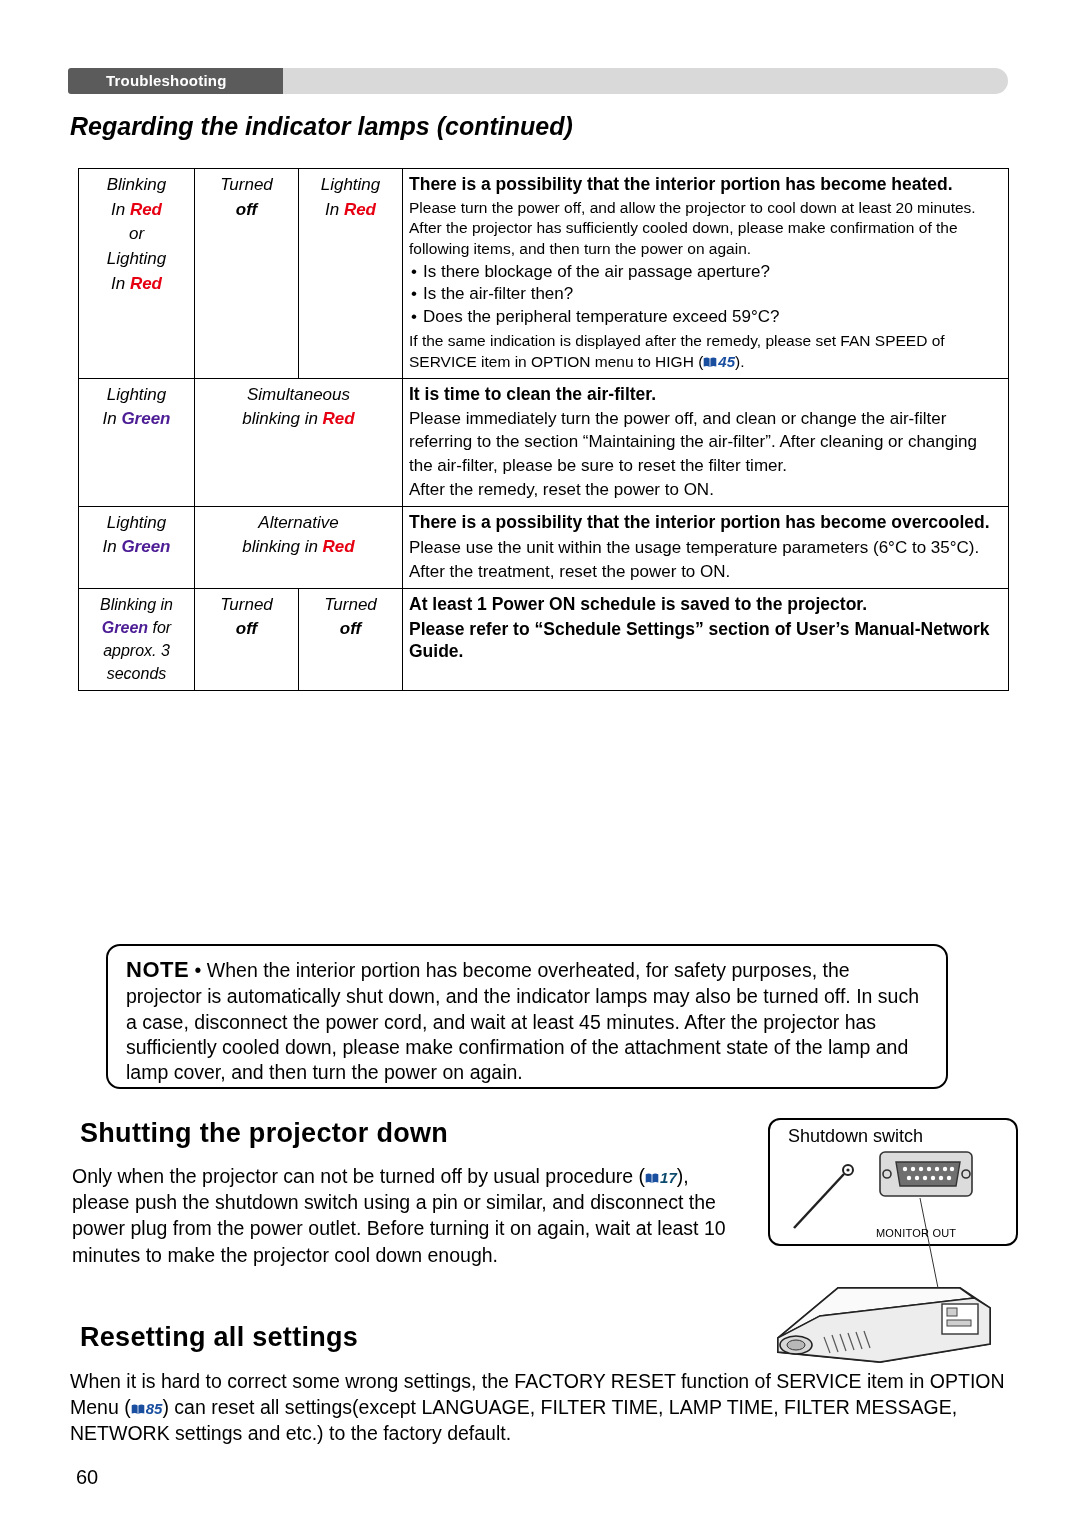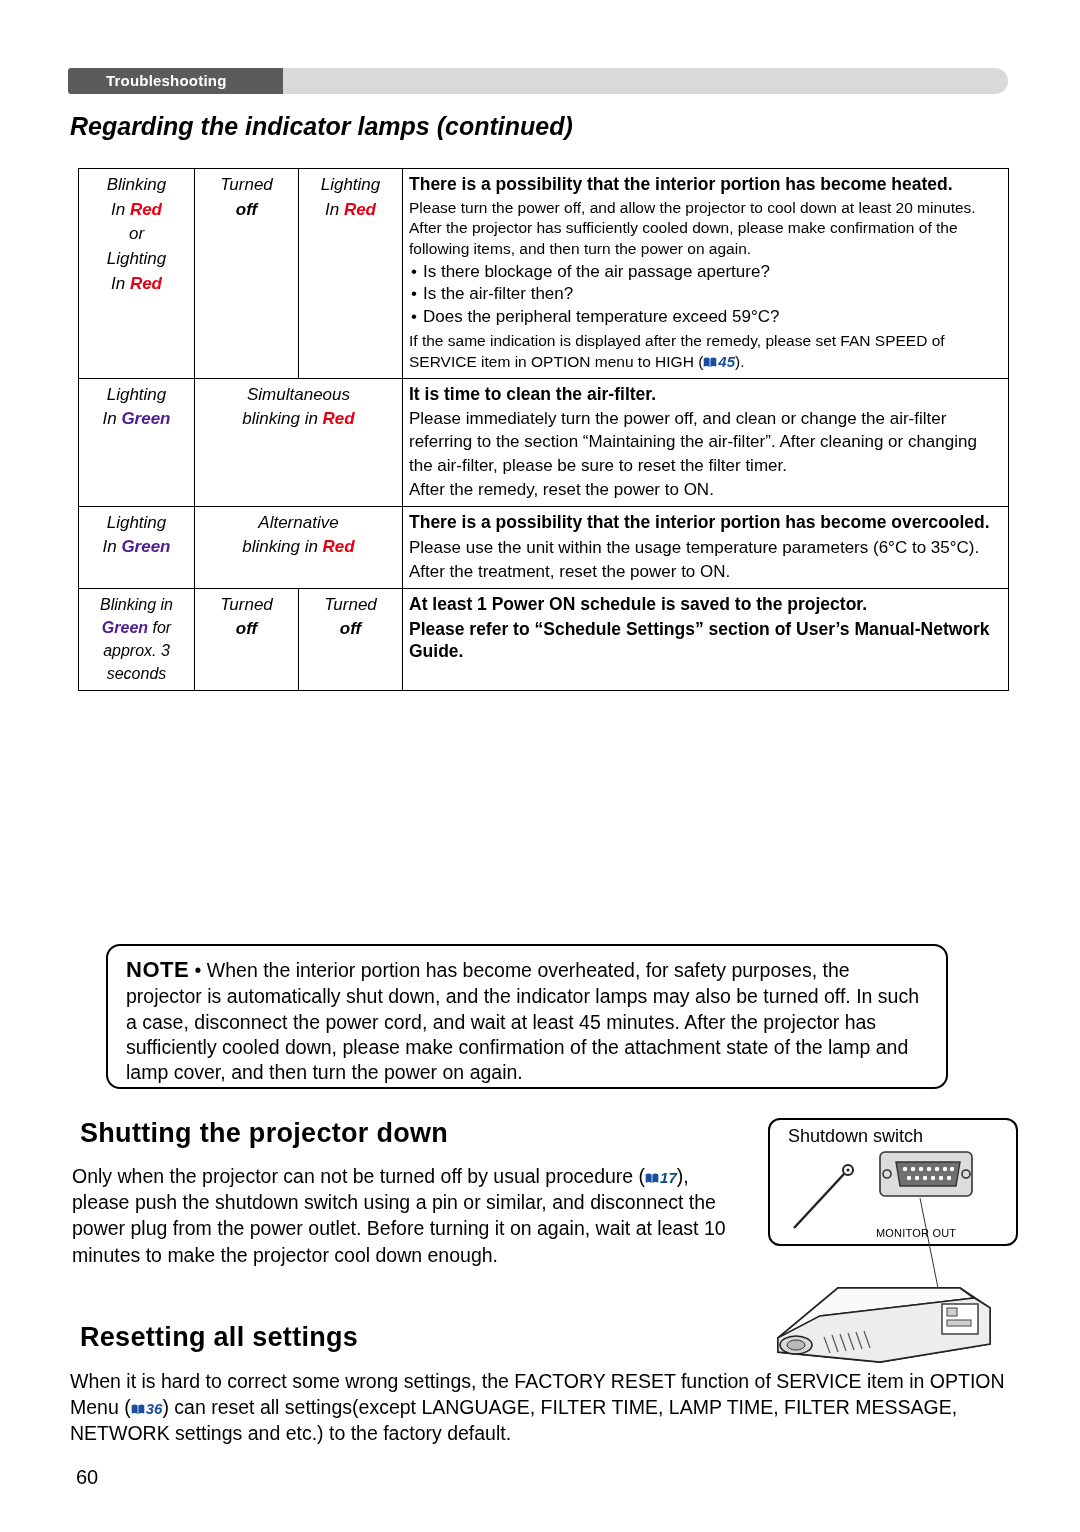--- a/index.html
+++ b/index.html
@@ -286,17 +286,17 @@
       <line x1="160" y1="86" x2="178" y2="176" stroke="#333" stroke-width="1" stroke-dasharray="0"></line>
     </svg>
     <div class="mon-label">MONITOR OUT</div>
   </div>
 
   <div class="h2 h2-reset">Resetting all settings</div>
   <div class="body-reset">
     <span>When it is hard to correct some wrong settings, the FACTORY RESET function of SERVICE item in OPTION Menu (</span><span class="bookicon"><svg width="14" height="11" viewBox="0 0 14 11">
           <path d="M0.7 1.2 C3 0.2 5.2 0.4 6.6 1.6 L6.6 10 C5.2 8.9 3 8.7 0.7 9.6 Z" fill="#1a4fa0"></path>
           <path d="M13.3 1.2 C11 0.2 8.8 0.4 7.4 1.6 L7.4 10 C8.8 8.9 11 8.7 13.3 9.6 Z" fill="#1a4fa0"></path>
-        </svg></span><span class="pgref" style="color:#1a4fa0">36</span><span>) can reset all settings(except LANGUAGE, FILTER TIME, LAMP TIME, FILTER MESSAGE, NETWORK settings and etc.) to the factory default.</span>
+        </svg></span><span class="pgref" style="color:#1a4fa0">85</span><span>) can reset all settings(except LANGUAGE, FILTER TIME, LAMP TIME, FILTER MESSAGE, NETWORK settings and etc.) to the factory default.</span>
   </div>
 
   <div class="pagenum">60</div>
 </div>
 
 </body></html>

